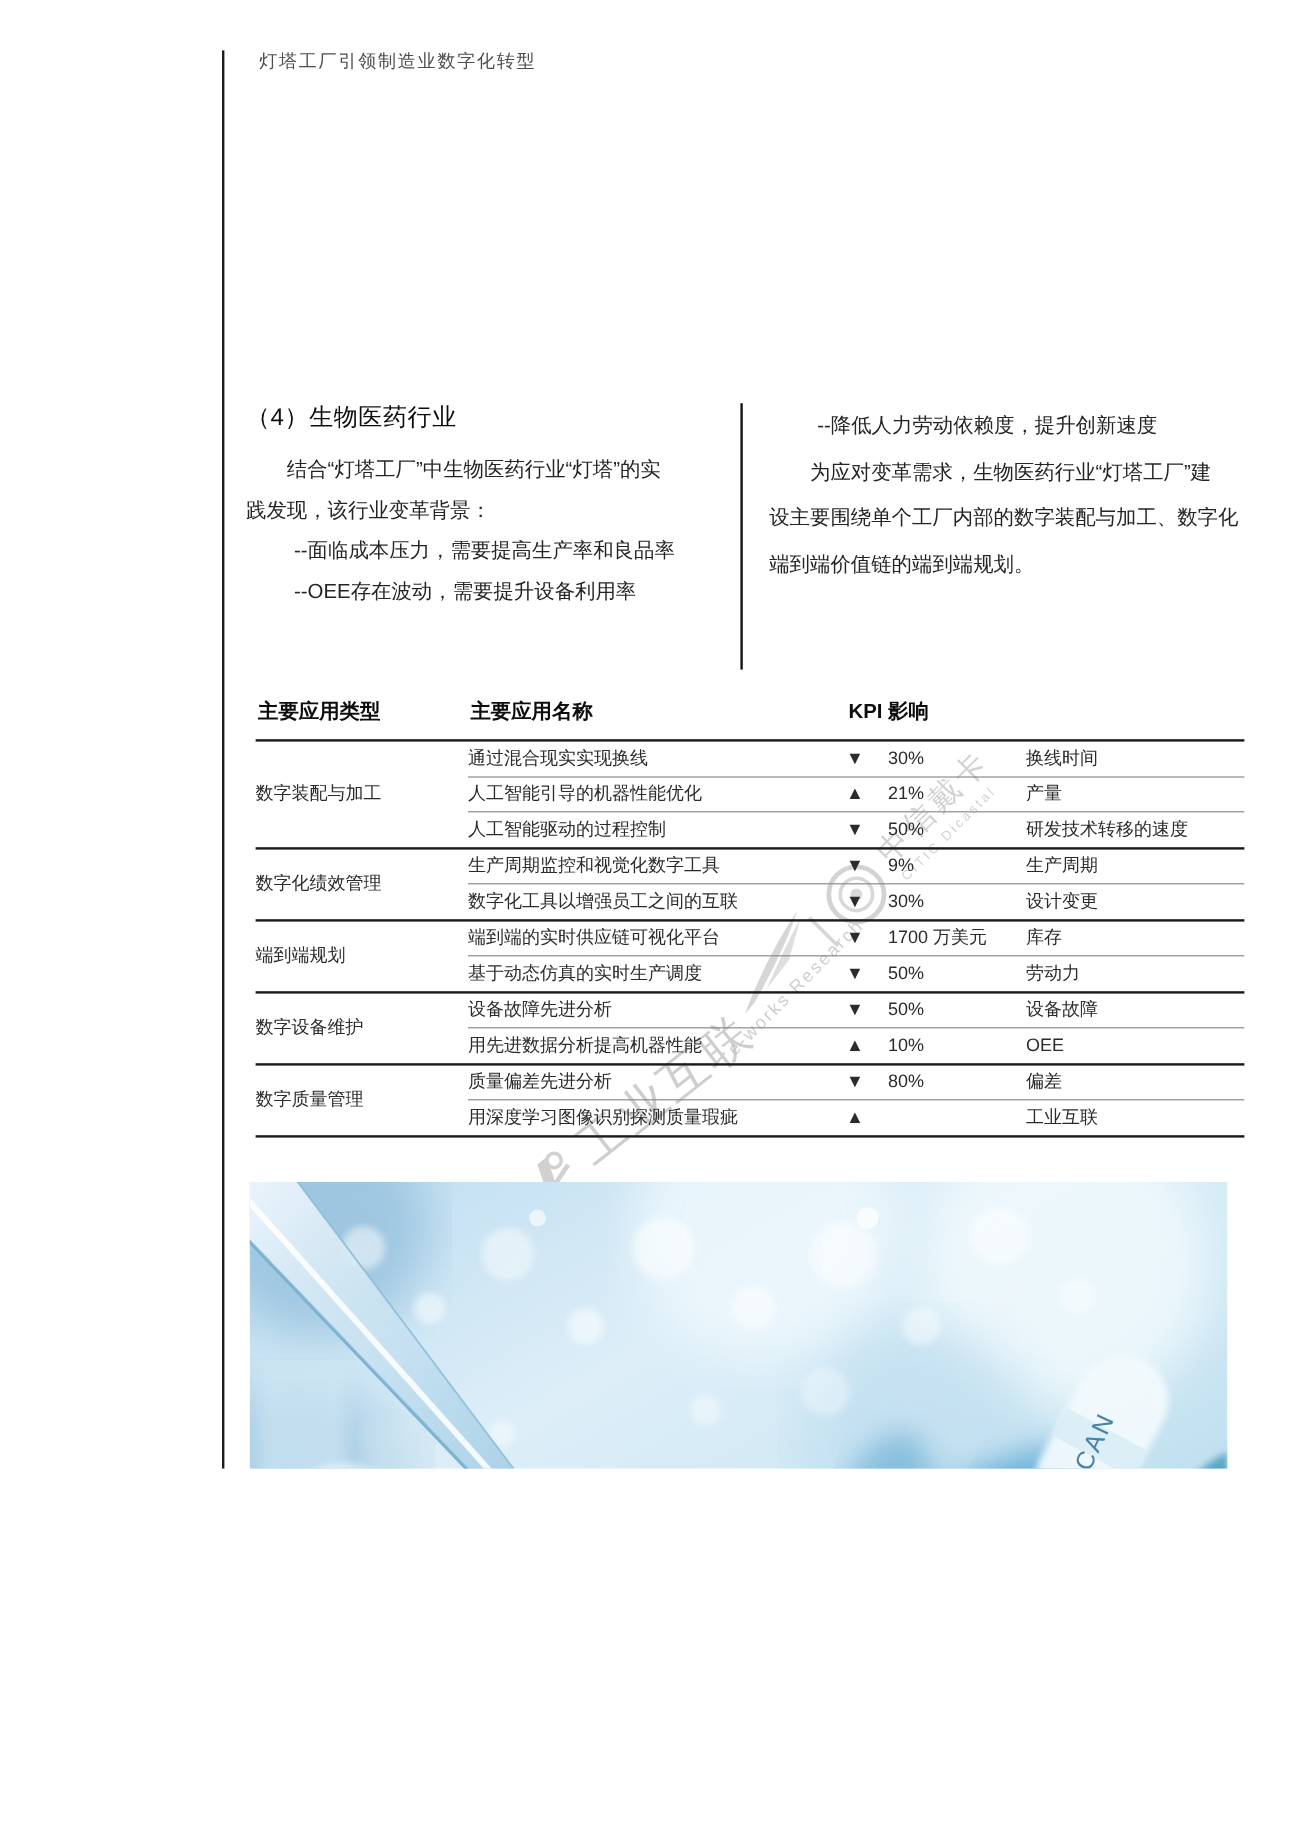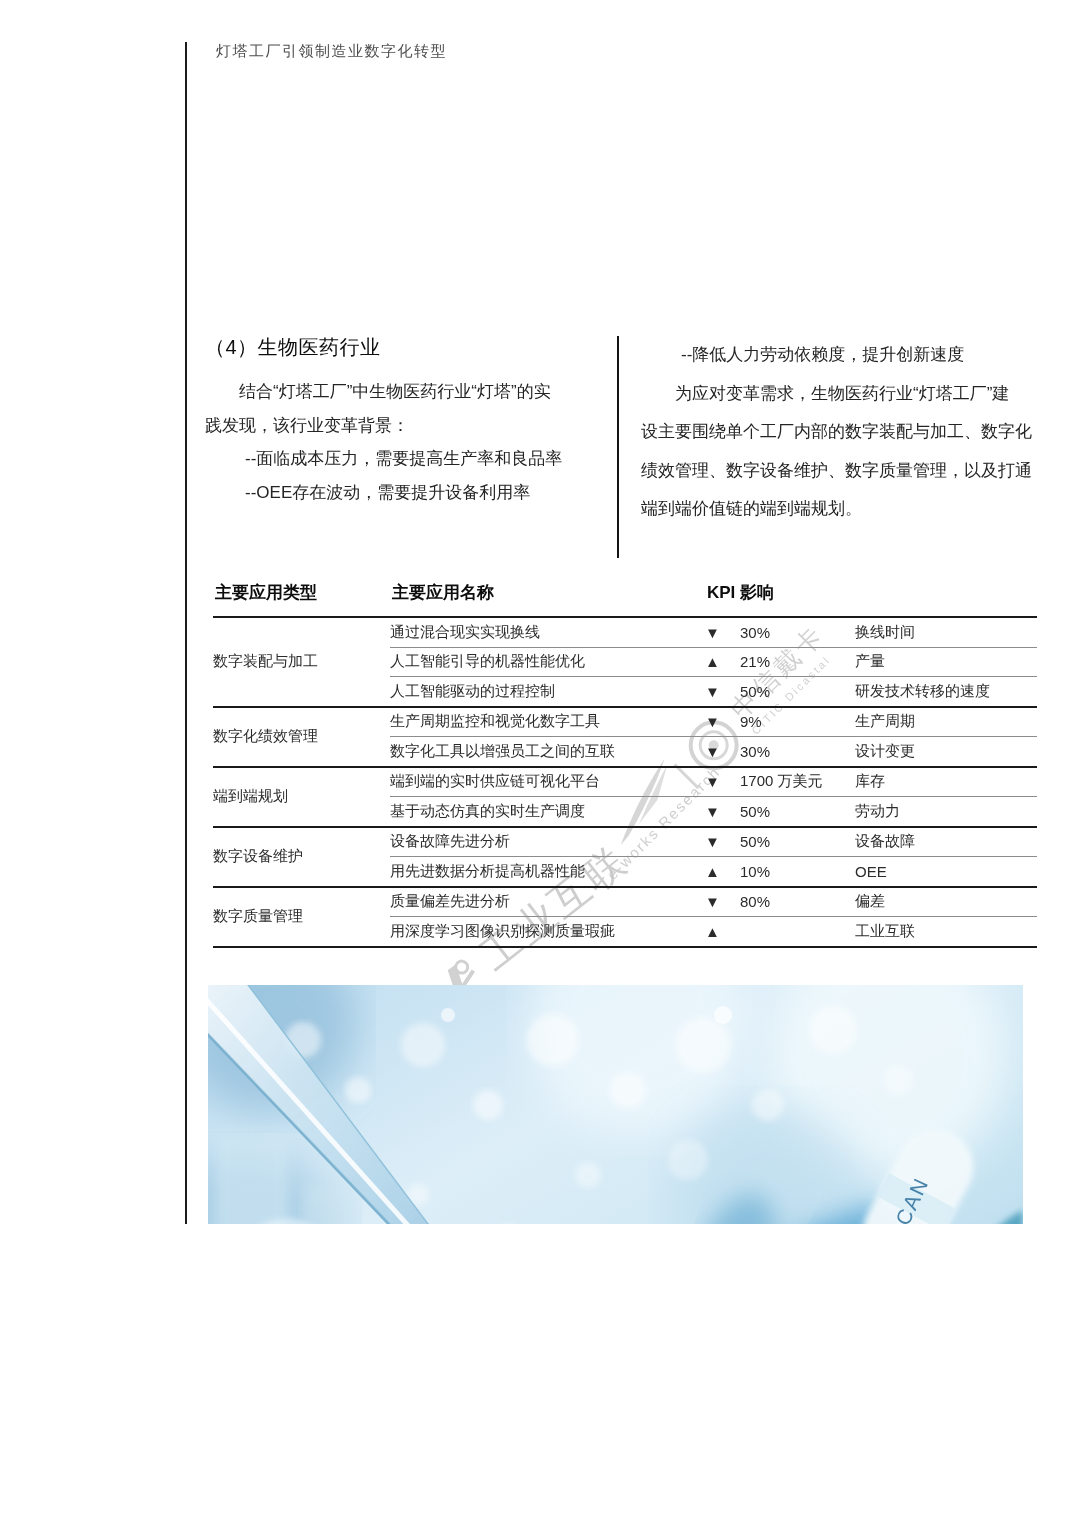--- a/index.html
+++ b/index.html
@@ -73,21 +73,20 @@
     <div class="body-line ind-d">--面临成本压力，需要提高生产率和良品率</div>
     <div class="body-line ind-d">--OEE存在波动，需要提升设备利用率</div>
   </div>
 
   <div class="col-divider"></div>
 
   <div class="col-right">
     <div class="body-line ind-d">--降低人力劳动依赖度，提升创新速度</div>
     <div class="body-line ind-2">为应对变革需求，生物医药行业“灯塔工厂”建</div>
     <div class="body-line">设主要围绕单个工厂内部的数字装配与加工、数字化</div>
-    <div class="body-line">绩效管理、数字设备维护、数字质量管理，以及打通</div>
     <div class="body-line">端到端价值链的端到端规划。</div>
   </div>
 
   <div class="kpi-table-wrap">
     <table class="kpi">
       <colgroup>
           <col class="c-type">
           <col class="c-name">
           <col class="c-dir">
           <col class="c-val">

